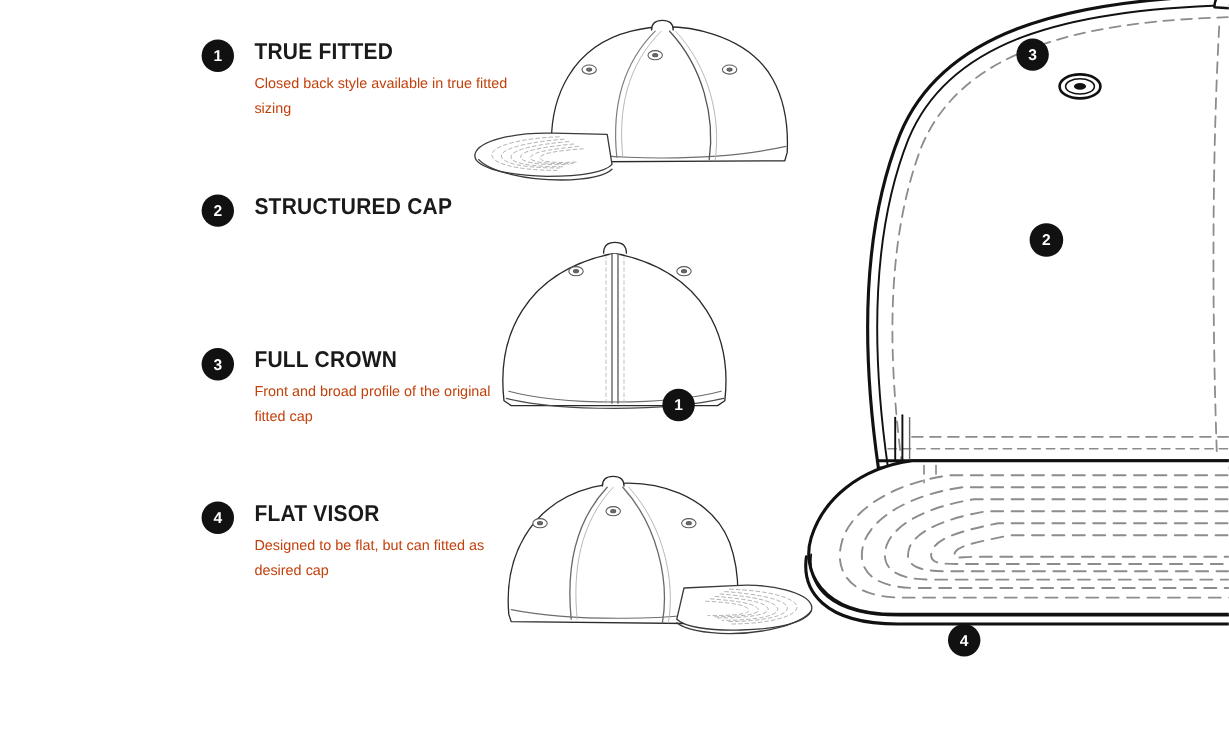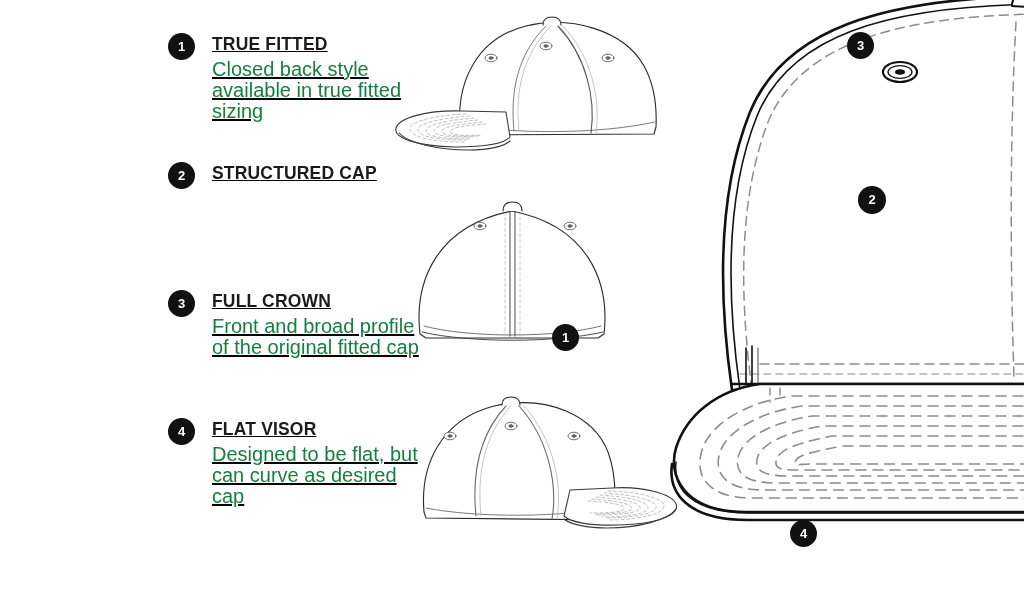--- a/index.html
+++ b/index.html
@@ -46,36 +46,35 @@
     color: #ffffff;
     font-size: 13px;
     font-weight: bold;
     line-height: 27px;
     text-align: center;
     font-family: "Liberation Sans", "DejaVu Sans", sans-serif;
     letter-spacing: 0;
   }
   .feature-body {
     margin-left: 44px;
-    text-decoration: underline;
   }
   .feature-title {
     font-size: 19px;
     font-weight: bold;
     color: #1a1a1a;
     letter-spacing: 0.2px;
     line-height: 22px;
     margin: 0 0 4px 0;
     transform: scaleX(0.92);
     transform-origin: left center;
     white-space: nowrap;
   }
   .feature-desc {
-    font-size: 20px;
-    color: #15803d;
+    font-size: 12px;
+    color: #c2410c;
     line-height: 20.8px;
     margin: 0;
     width: 215px;
   }
 
   
   #illustrations {
     position: absolute;
     left: 0;
     top: 0;
@@ -130,21 +129,21 @@
     <div class="feature-body">
       <div class="feature-title">FULL CROWN</div>
       <div class="feature-desc">Front and broad profile of the original fitted cap</div>
     </div>
   </div>
 
   <div class="feature-item" data-index="3">
     <div class="badge">4</div>
     <div class="feature-body">
       <div class="feature-title">FLAT VISOR</div>
-      <div class="feature-desc">Designed to be flat, but can curve as desired cap</div>
+      <div class="feature-desc">Designed to be flat, but can fitted as desired cap</div>
     </div>
   </div>
 
 </div>
 
 <div id="illustrations">
 
   <svg id="cap-side-left-svg" class="cap-svg" width="300" height="175" viewBox="0 0 300 175" fill="none">
     <g stroke="#2a2a2a" stroke-width="1.1" fill="#ffffff" stroke-linecap="round" stroke-linejoin="round">
 

